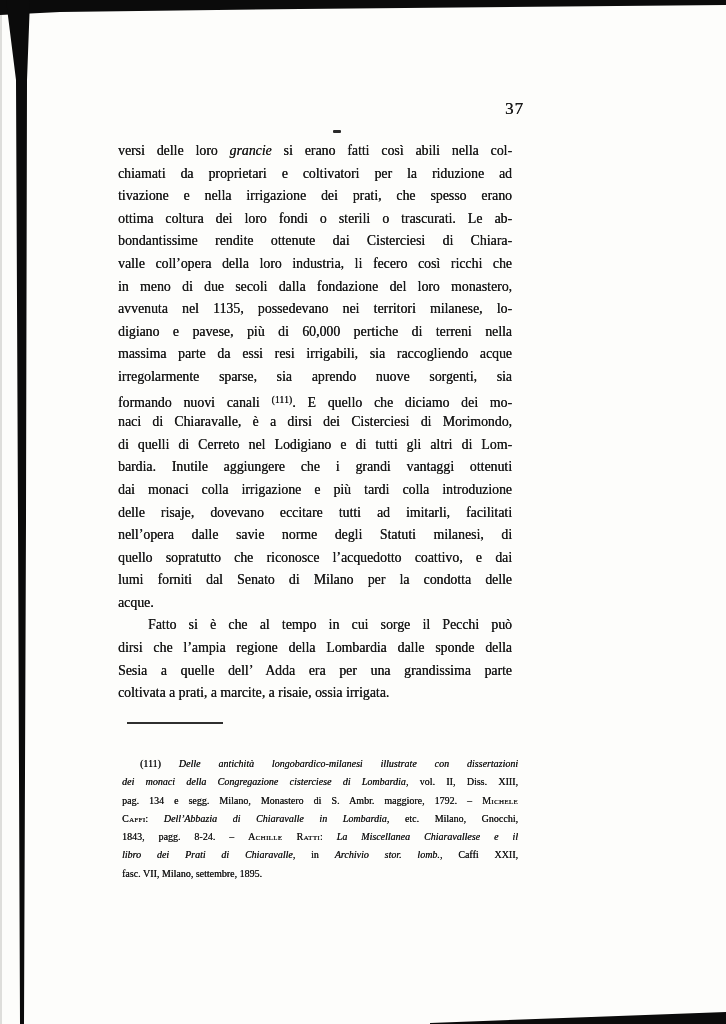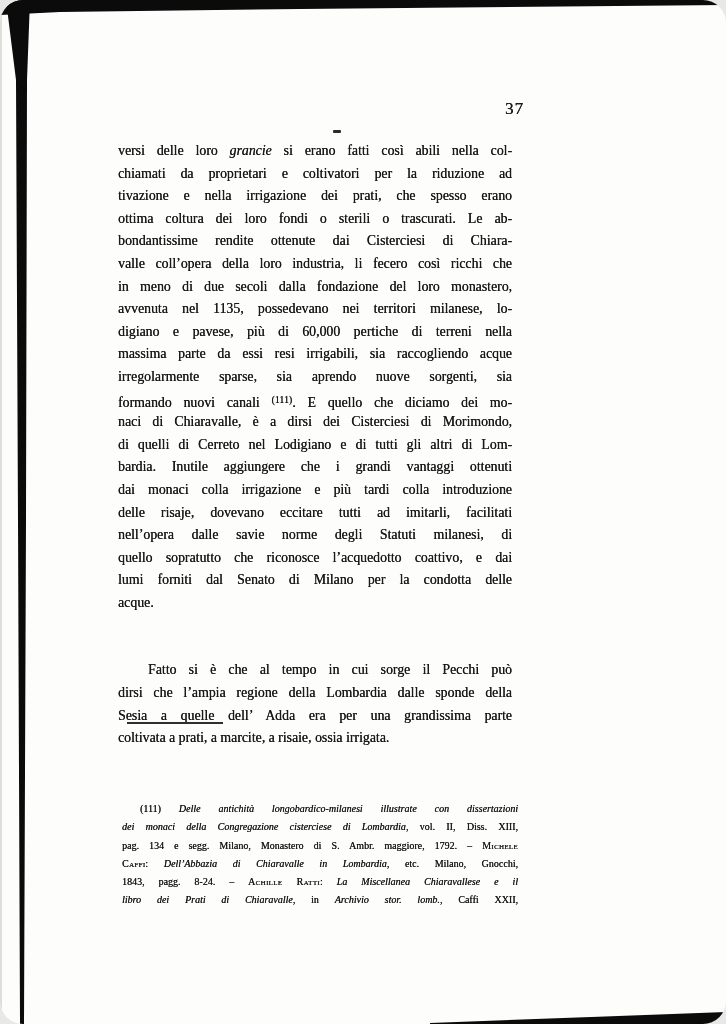--- a/index.html
+++ b/index.html
@@ -1,21 +1,20 @@
 <!DOCTYPE html>
 <html lang="it"><head>
 <meta charset="utf-8">
 <style>
   html,body{margin:0;padding:0;background:#e8e8e6;}
   .page{
     position:relative;width:726px;height:1024px;margin:0 auto;
     background:#fdfdfb;overflow:hidden;
     font-family:"Liberation Serif","DejaVu Serif",serif;
     color:#1a1a1a;
-    border-radius:23px;
   }
   .artifacts{position:absolute;left:0;top:0;pointer-events:none;}
   .pagenum{
     position:absolute;left:480px;top:99px;width:44px;
     text-align:right;font-size:17px;letter-spacing:1px;
     text-shadow:0.2px 0 0 currentColor;
   }
   .stray{
     position:absolute;left:333px;top:130px;width:8px;height:2.5px;
     background:#2a2a2a;border-radius:1px;
@@ -24,21 +23,21 @@
     position:absolute;left:118px;top:140px;width:394px;
     font-size:13.8px;line-height:22.6px;
     text-shadow:0.25px 0 0 currentColor;
   }
   .line{
     height:22.6px;white-space:nowrap;
     text-align:justify;text-align-last:justify;
     box-sizing:border-box;
   }
   .line.last{text-align-last:left;}
-  .line.indent{padding-left:30px;margin-top:45px;}
+  .line.indent{padding-left:30px;}
   .fnrule{
     position:absolute;left:127px;top:722px;width:96px;height:2px;
     background:#2f2f2f;
   }
   .footnote{
     position:absolute;left:122px;top:755px;width:396px;
     font-size:10px;line-height:18.3px;
     text-shadow:0.2px 0 0 currentColor;
   }
   .footnote .line{height:18.3px;}
@@ -97,15 +96,16 @@
 
   <div class="fnrule"></div>
 
   <div class="footnote">
       <div class="line indent"><span>(111) </span><span class="i">Delle antichità longobardico-milanesi illustrate con dissertazioni</span></div>
       <div class="line"><span class="i">dei monaci della Congregazione cisterciese di Lombardia</span><span>, vol. II, Diss. XIII,</span></div>
       <div class="line"><span>pag. 134 e segg. Milano, Monastero di S. Ambr. maggiore, 1792. – </span><span class="sc">Michele</span></div>
       <div class="line"><span class="sc">Caffi</span><span>: </span><span class="i">Dell’Abbazia di Chiaravalle in Lombardia</span><span>, etc. Milano, Gnocchi,</span></div>
       <div class="line"><span>1843, pagg. 8-24. – </span><span class="sc">Achille Ratti</span><span>: </span><span class="i">La Miscellanea Chiaravallese e il</span></div>
       <div class="line"><span class="i">libro dei Prati di Chiaravalle</span><span>, in </span><span class="i">Archivio stor. lomb.</span><span>, Caffi XXII,</span></div>
+      <div class="line last"><span>fasc. VII, Milano, settembre, 1895.</span></div>
     </div>
 
 </div>
 
 </body></html>

